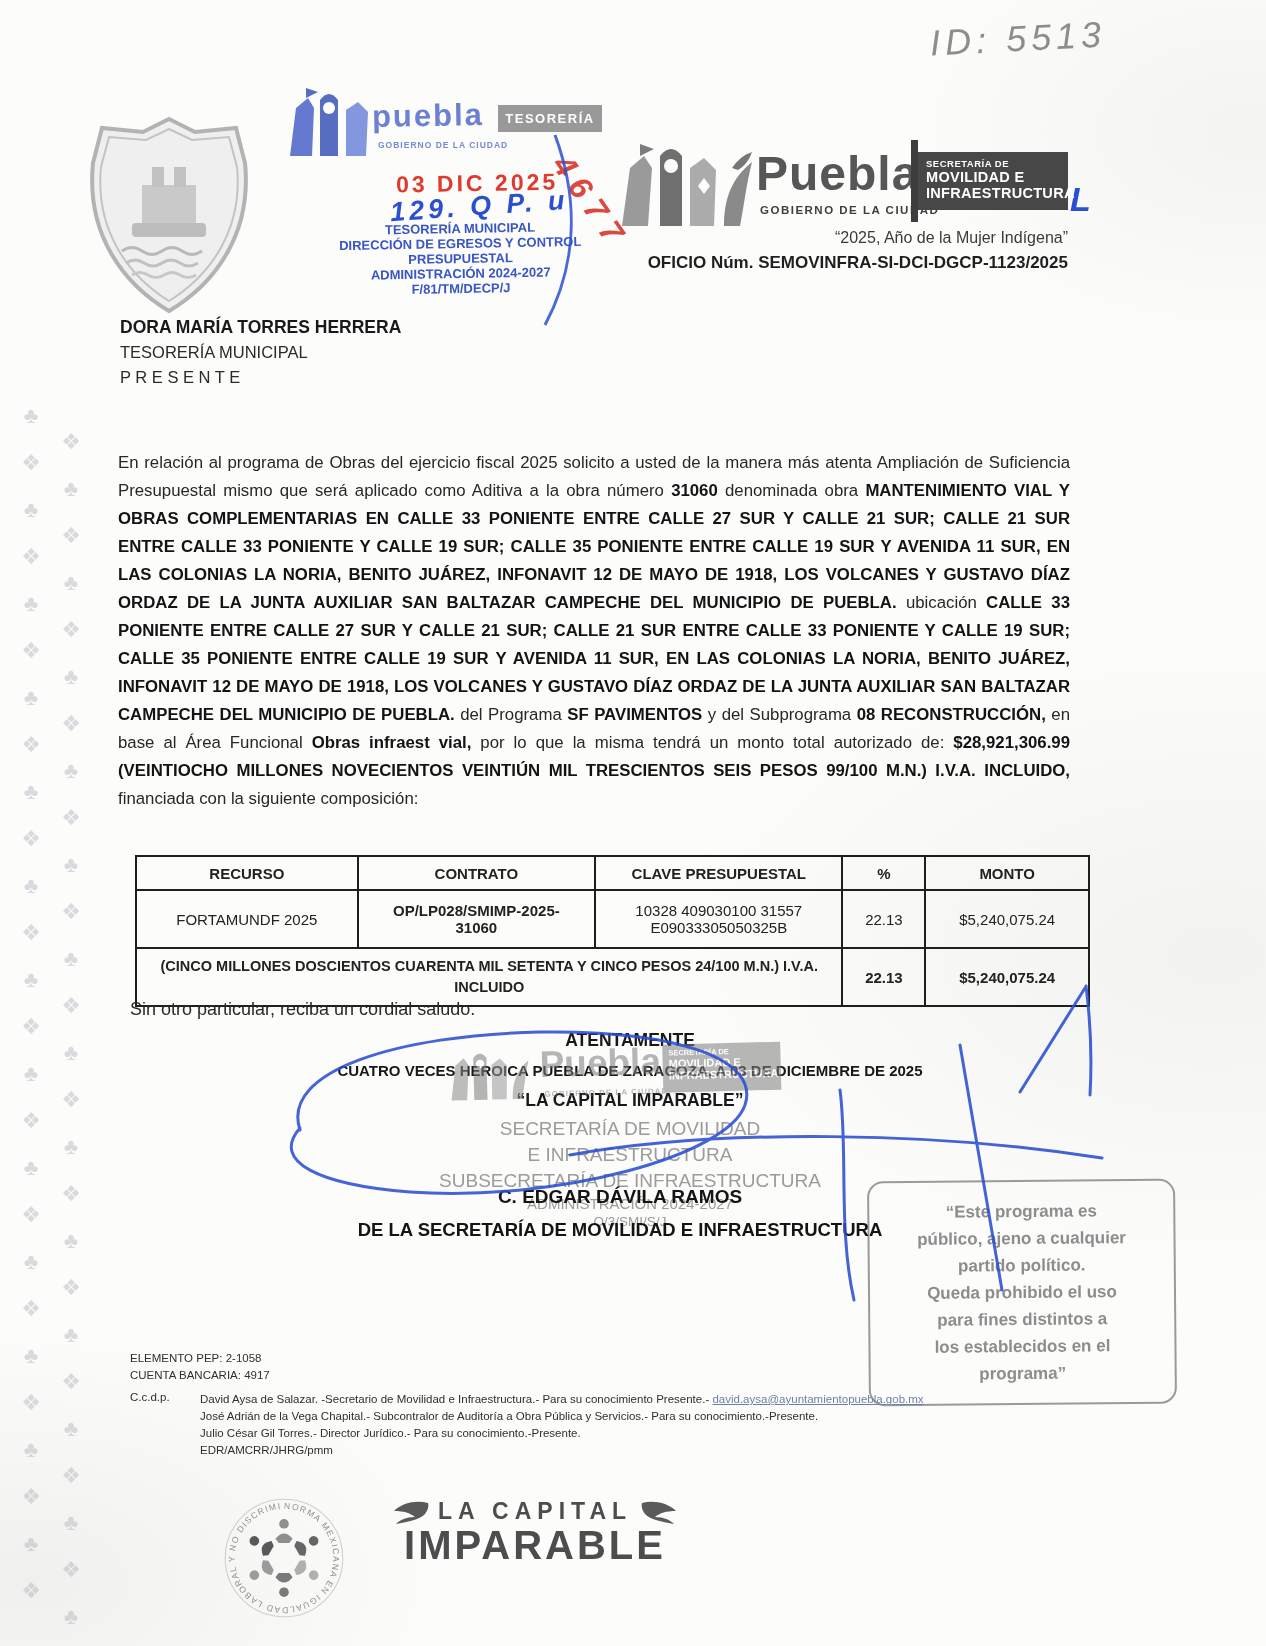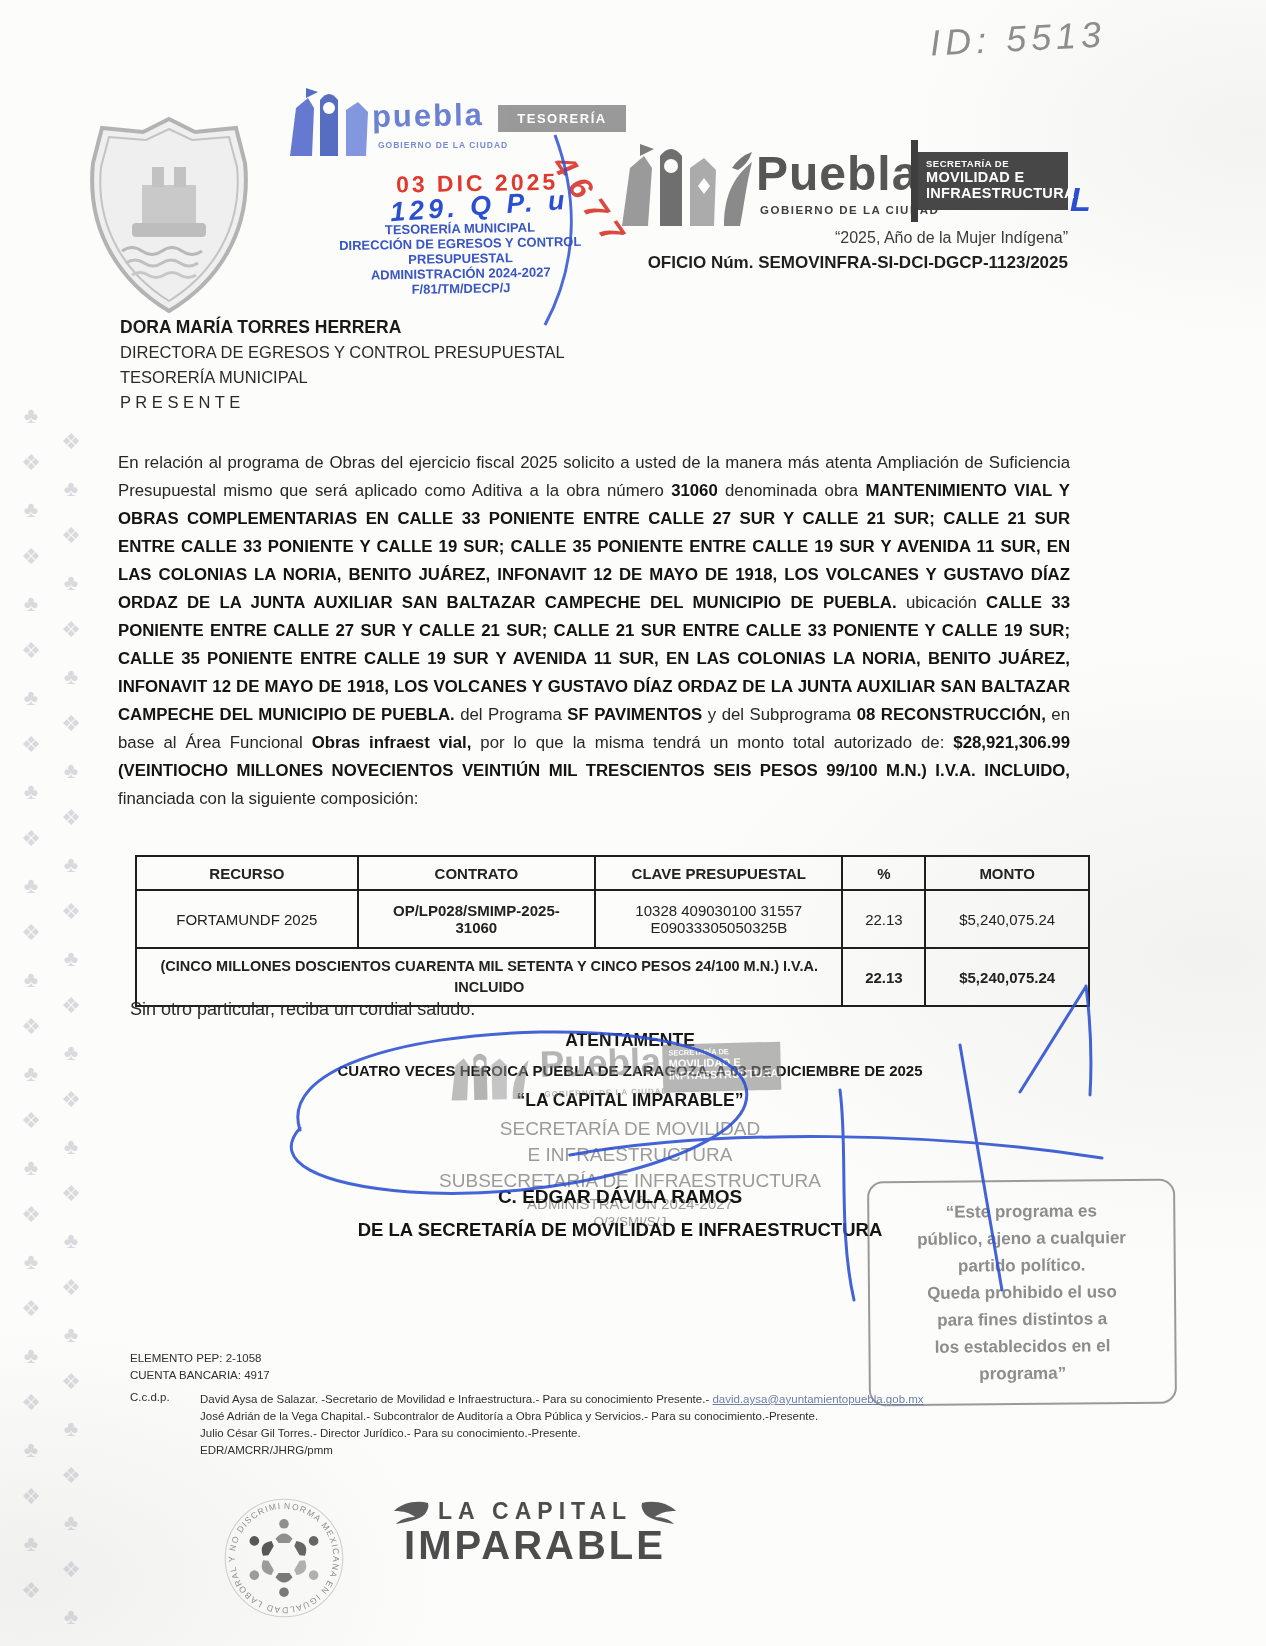--- a/index.html
+++ b/index.html
@@ -20,21 +20,21 @@
   
   .id-note{left:930px;top:18px;font-size:36px;color:#8d8d8d;font-style:italic;
     letter-spacing:5px;transform:rotate(-3deg);font-weight:500;}
   .mark-l{left:1070px;top:180px;font-size:34px;color:#2b4fd0;font-style:italic;font-weight:700;}
   .folio{left:575px;top:148px;font-size:32px;font-weight:700;font-style:italic;color:#d8352b;
     letter-spacing:9px;transform:rotate(55deg);transform-origin:top left;opacity:.9;}
   
   .t-wordmark{left:372px;top:98px;font-size:31px;font-weight:700;color:#4a63c8;opacity:.8;
     letter-spacing:2px;transform:rotate(-1deg);}
   .t-wordsub{left:378px;top:140px;font-size:8.5px;font-weight:700;color:#4a63c8;opacity:.75;letter-spacing:1px;}
-  .t-graybox{left:498px;top:105px;width:128px;height:27px;background:#8f8f8f;opacity:.9;
+  .t-graybox{left:498px;top:105px;width:104px;height:27px;background:#8f8f8f;opacity:.9;
     color:#fff;font-weight:700;font-size:13px;text-align:center;line-height:27px;letter-spacing:1.5px;}
   .t-date{left:396px;top:170px;font-size:23px;font-weight:700;color:#e03a2e;letter-spacing:3px;transform:rotate(-1deg);}
   .t-scribble{left:390px;top:191px;font-size:27px;font-style:italic;font-weight:700;color:#2b4fd0;
     letter-spacing:4px;transform:rotate(-4deg);}
   .t-lines{left:318px;top:221px;width:285px;text-align:center;color:#3a55c4;font-weight:700;
     font-size:13px;line-height:15px;transform:rotate(-1deg);}
   
   .brand-word{left:756px;top:146px;font-size:48px;font-weight:700;color:#565656;letter-spacing:1px;}
   .brand-sub{left:760px;top:204px;font-size:11.5px;font-weight:700;color:#3e3e3e;letter-spacing:1.5px;}
   .brand-bar{left:911px;top:140px;width:7px;height:82px;background:#3d3d3d;}
@@ -209,21 +209,20 @@
   <div class="abs brand-box">
     <div class="bx-s">SECRETARÍA DE</div>
     <div class="bx-b">MOVILIDAD E</div>
     <div class="bx-b">INFRAESTRUCTURA</div>
   </div>
   <div class="abs motto">“2025, Año de la Mujer Indígena”</div>
   <div class="abs oficio">OFICIO Núm. SEMOVINFRA-SI-DCI-DGCP-1123/2025</div>
 
   <div class="abs recipient">
     <div class="rname">DORA MARÍA TORRES HERRERA</div>
-    <div>DIRECTORA DE EGRESOS Y CONTROL PRESUPUESTAL</div>
     <div>TESORERÍA MUNICIPAL</div>
     <div>P R E S E N T E</div>
   </div>
 
   <div class="abs bodytext"><span>En relación al programa de Obras del ejercicio fiscal 2025 solicito a usted de la manera más atenta Ampliación de Suficiencia Presupuestal mismo que será aplicado como Aditiva a la obra número </span><b>31060</b><span> denominada obra </span><b>MANTENIMIENTO VIAL Y OBRAS COMPLEMENTARIAS EN CALLE 33 PONIENTE ENTRE CALLE 27 SUR Y CALLE 21 SUR; CALLE 21 SUR ENTRE CALLE 33 PONIENTE Y CALLE 19 SUR; CALLE 35 PONIENTE ENTRE CALLE 19 SUR Y AVENIDA 11 SUR, EN LAS COLONIAS LA NORIA, BENITO JUÁREZ, INFONAVIT 12 DE MAYO DE 1918, LOS VOLCANES Y GUSTAVO DÍAZ ORDAZ DE LA JUNTA AUXILIAR SAN BALTAZAR CAMPECHE DEL MUNICIPIO DE PUEBLA.</b><span> ubicación </span><b>CALLE 33 PONIENTE ENTRE CALLE 27 SUR Y CALLE 21 SUR; CALLE 21 SUR ENTRE CALLE 33 PONIENTE Y CALLE 19 SUR; CALLE 35 PONIENTE ENTRE CALLE 19 SUR Y AVENIDA 11 SUR, EN LAS COLONIAS LA NORIA, BENITO JUÁREZ, INFONAVIT 12 DE MAYO DE 1918, LOS VOLCANES Y GUSTAVO DÍAZ ORDAZ DE LA JUNTA AUXILIAR SAN BALTAZAR CAMPECHE DEL MUNICIPIO DE PUEBLA.</b><span> del Programa </span><b>SF PAVIMENTOS</b><span> y del Subprograma </span><b>08 RECONSTRUCCIÓN,</b><span> en base al Área Funcional </span><b>Obras infraest vial,</b><span> por lo que la misma tendrá un monto total autorizado de: </span><b>$28,921,306.99 (VEINTIOCHO MILLONES NOVECIENTOS VEINTIÚN MIL TRESCIENTOS SEIS PESOS 99/100 M.N.) I.V.A. INCLUIDO,</b><span> financiada con la siguiente composición:</span></div>
 
   <table class="funding">
     <tbody>
         <tr>
       <th class="c-recurso">RECURSO</th>

